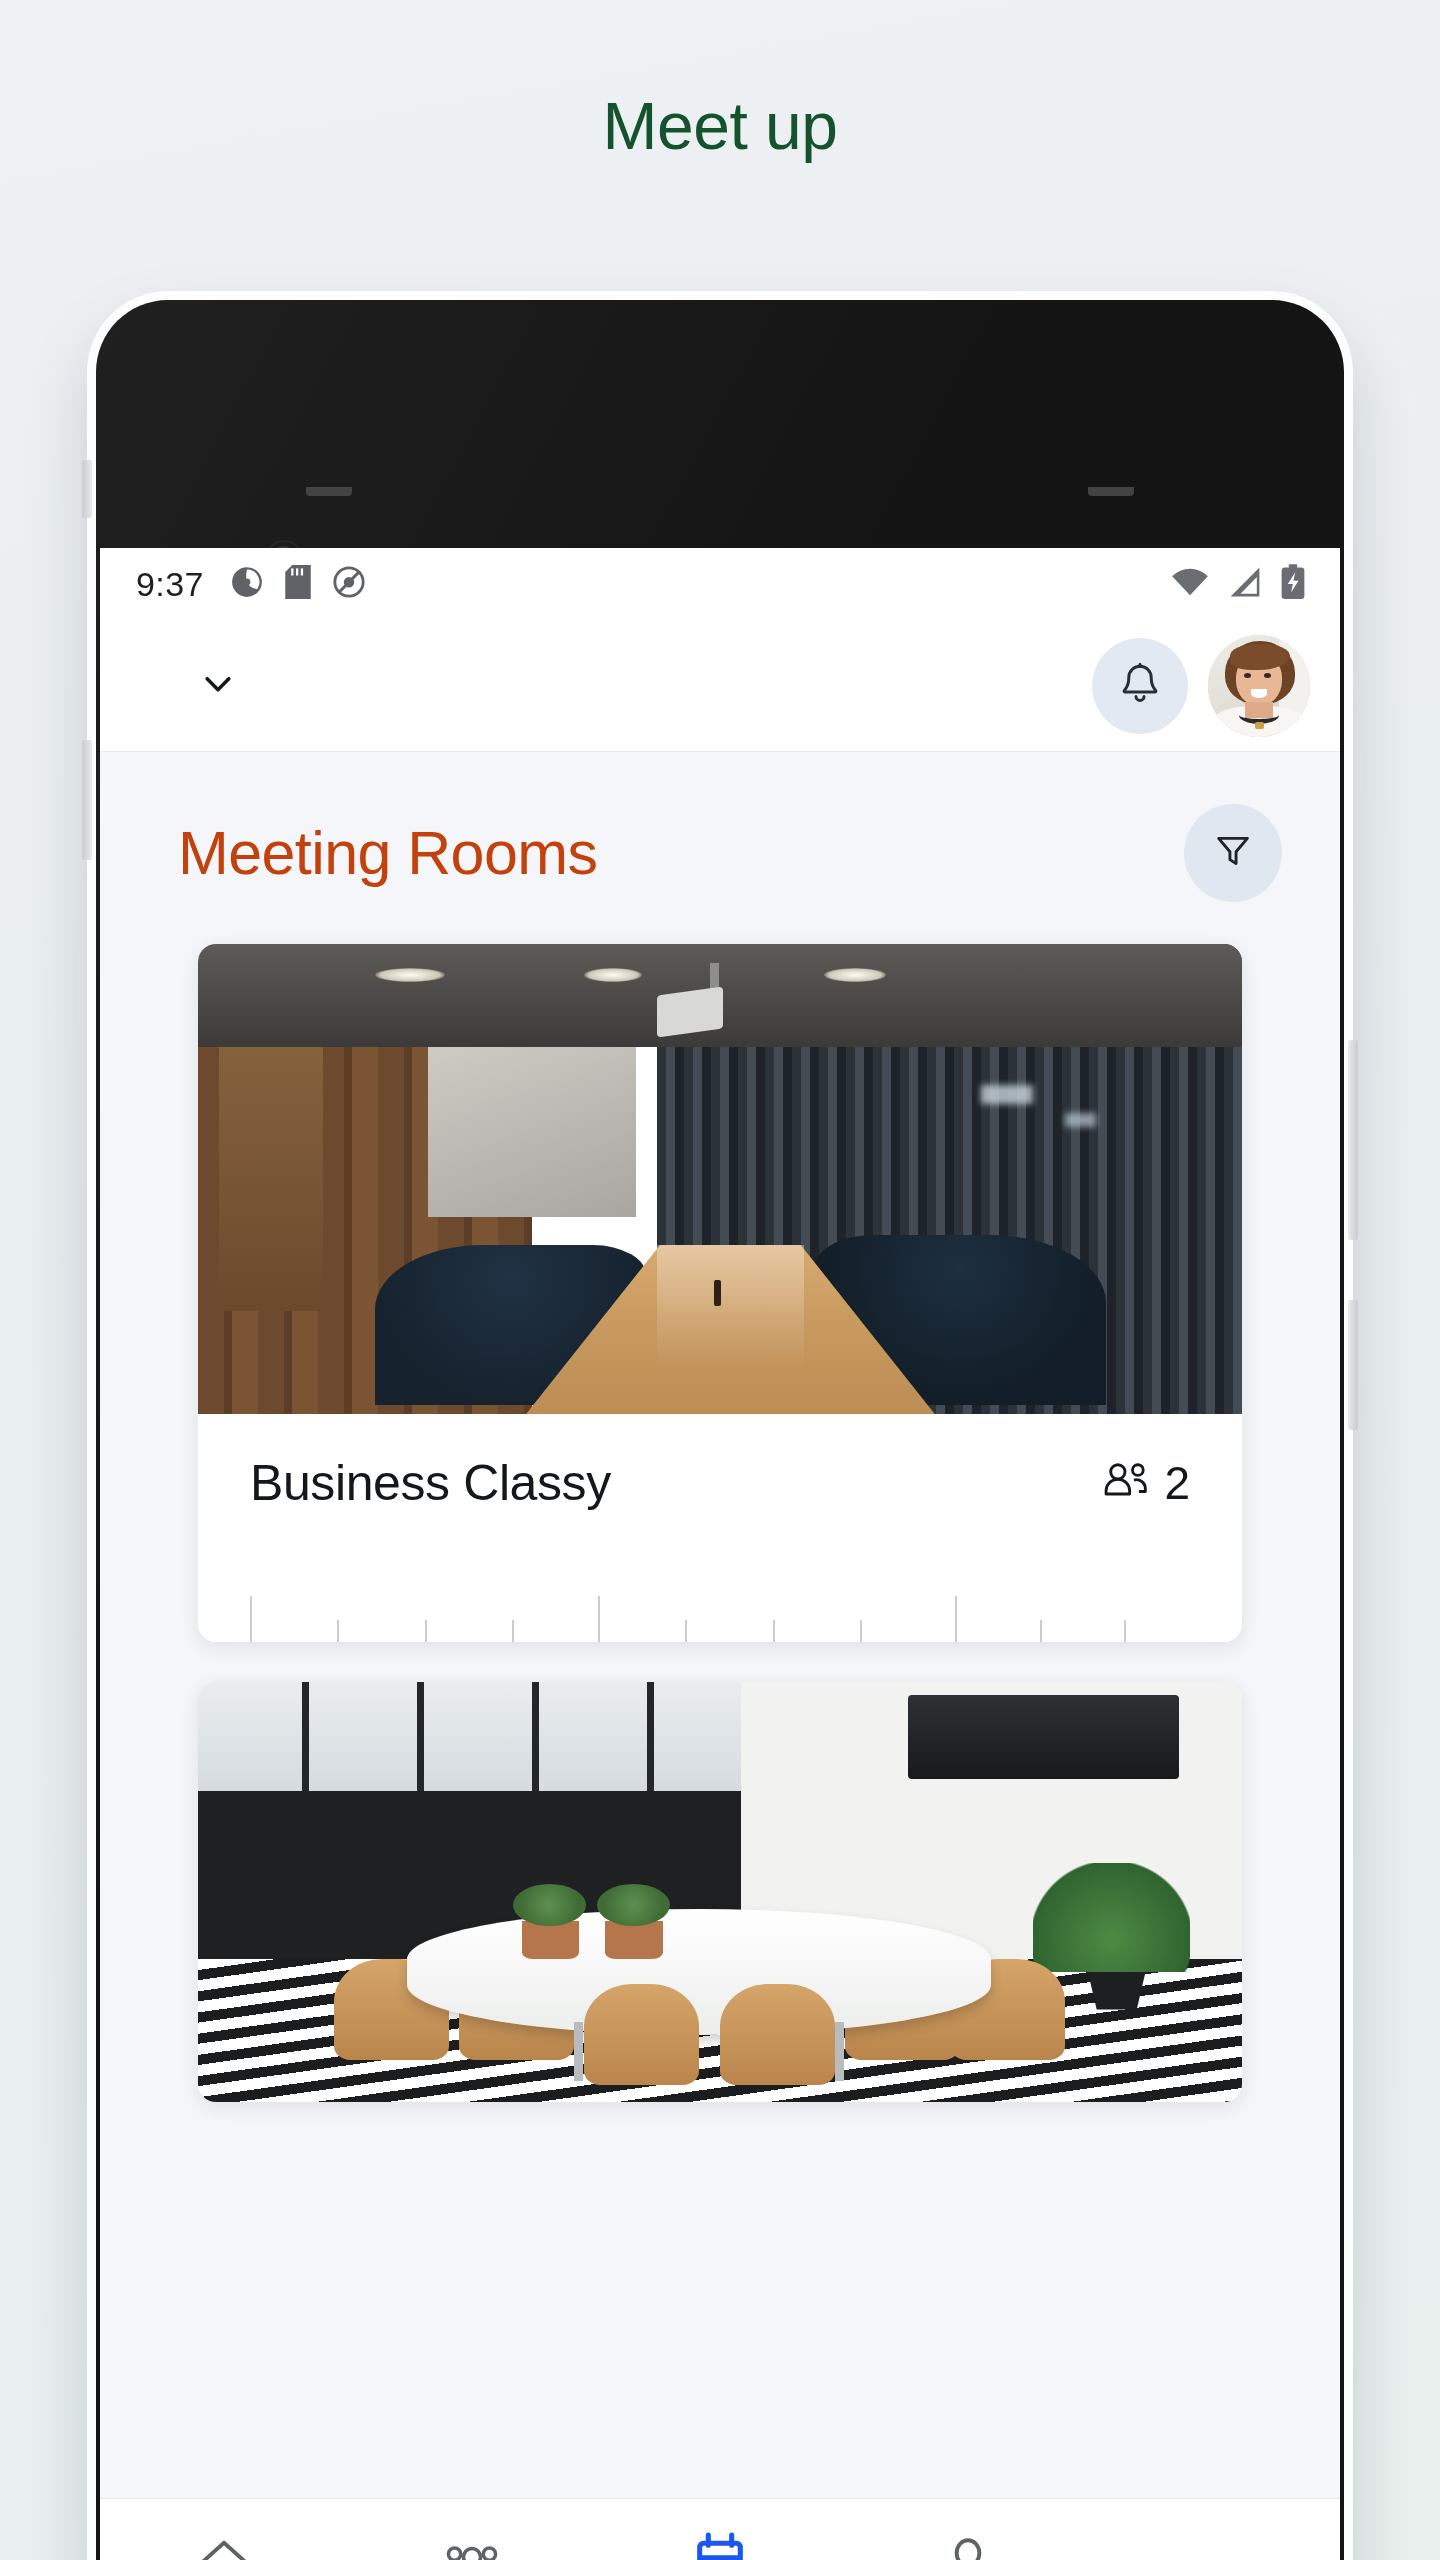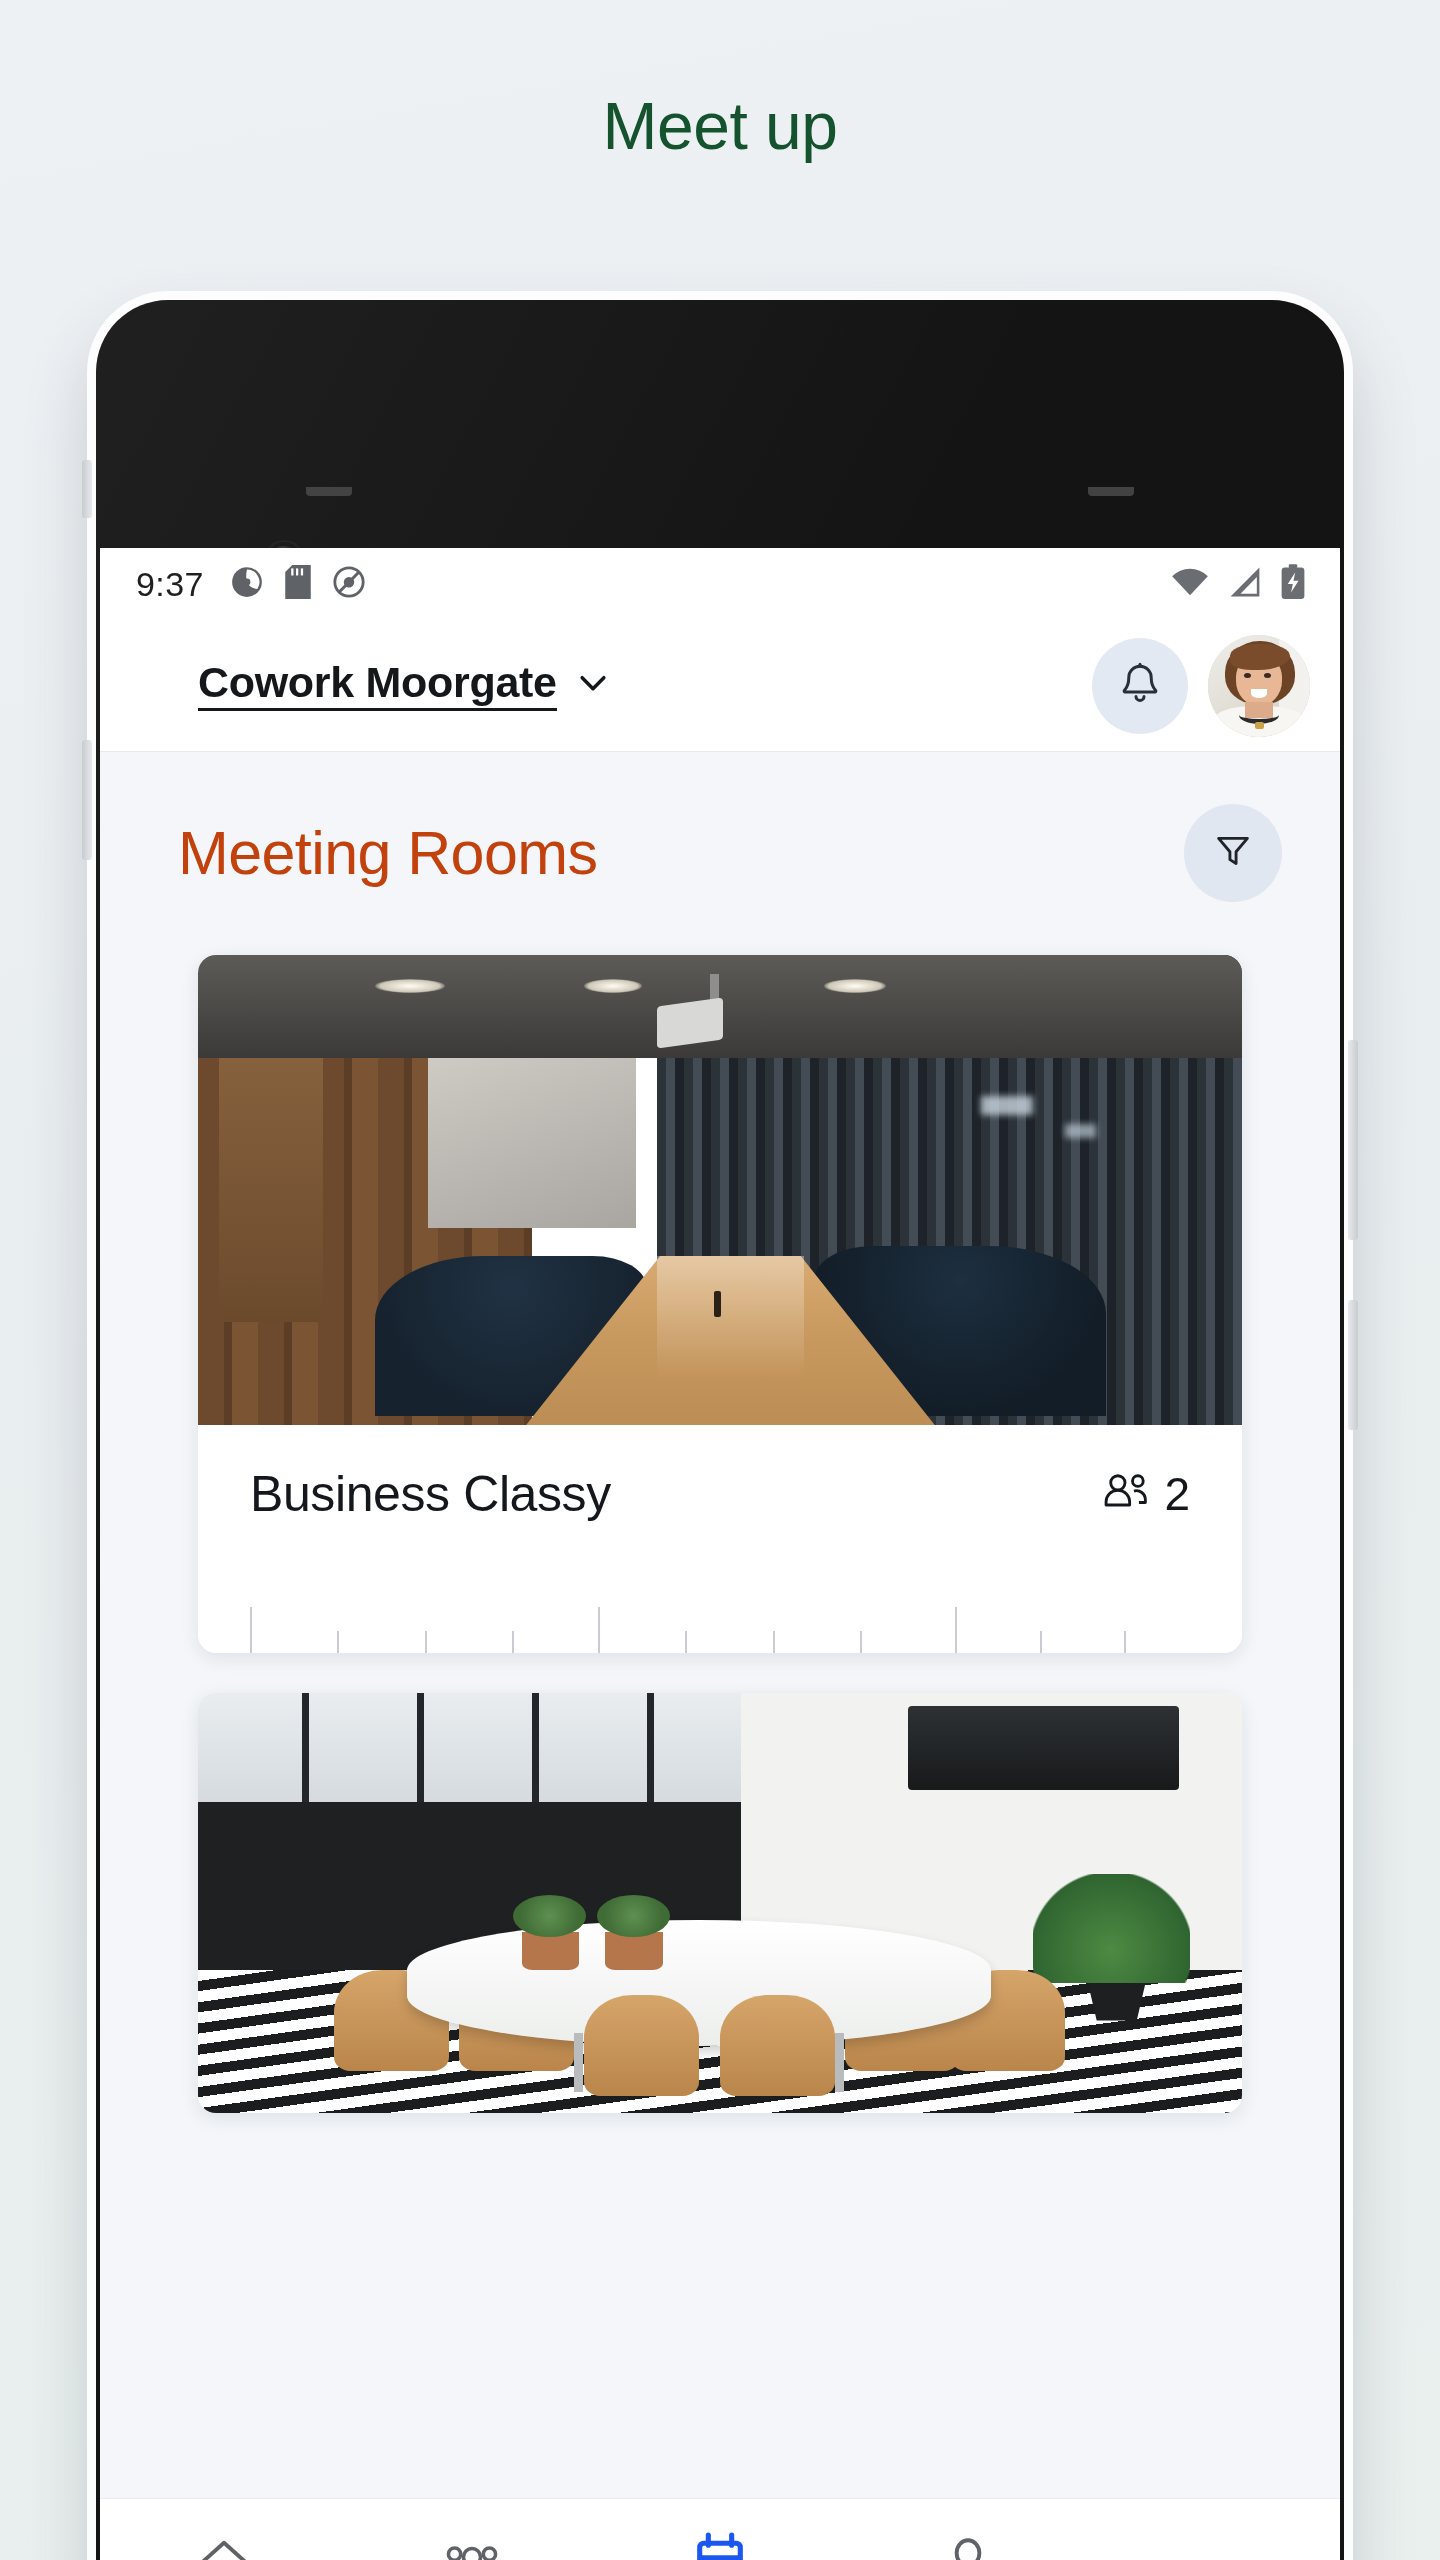--- a/index.html
+++ b/index.html
@@ -204,21 +204,21 @@
   .filter-btn {
     margin-left: auto;
     width: 98px; height: 98px;
     border-radius: 50%;
     background: #e1e7f0;
     display: flex; align-items: center; justify-content: center;
   }
 
   
   .card {
-    margin: 11px 98px 40px 98px;
+    margin: 0 98px 40px 98px;
     background: #ffffff;
     border-radius: 18px;
     overflow: hidden;
     box-shadow: 0 5px 18px rgba(32,48,70,0.10);
   }
   .card-photo { width: 100%; height: 470px; position: relative; overflow: hidden; }
 
   
   .p1-ceiling { position:absolute; left:0; top:0; width:100%; height:22%;
                 background: linear-gradient(180deg,#5d5b58,#3b3a38); }
@@ -405,21 +405,20 @@
             <rect x="5.4" y="0" width="5.2" height="2.4" rx="0.6" fill="#6a6e72"></rect>
             <rect x="1" y="2" width="14" height="19.5" rx="2" fill="#6a6e72"></rect>
             <path d="M9.3 5.2 4.8 12.3h3.1l-1.1 5.2 4.6-7.3H8.3z" fill="#ffffff"></path>
           </svg>
         </span>
       </div>
     </div>
 
     <div class="app-header">
       <div class="location">
-        <span class="location-name">Cowork Moorgate</span>
         <span>
           <svg width="40" height="40" viewBox="0 0 24 24">
             <path d="M5.5 8.8 12 15.4l6.5-6.6" fill="none" stroke="#15181b" stroke-width="2.1" stroke-linecap="round" stroke-linejoin="round"></path>
           </svg>
         </span>
       </div>
       <div class="header-right">
         <div class="bell-btn">
           <span>
             <svg width="48" height="48" viewBox="0 0 24 24">

